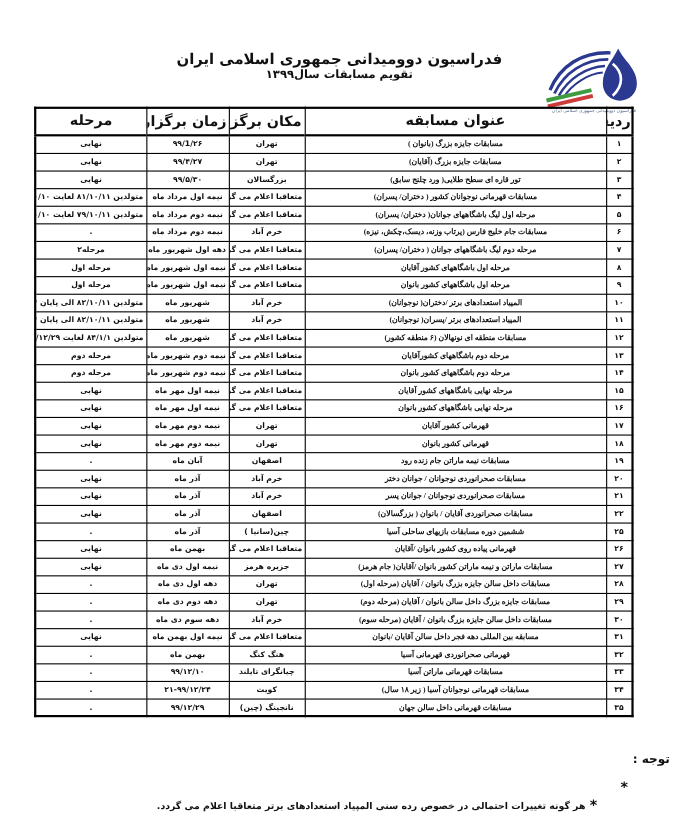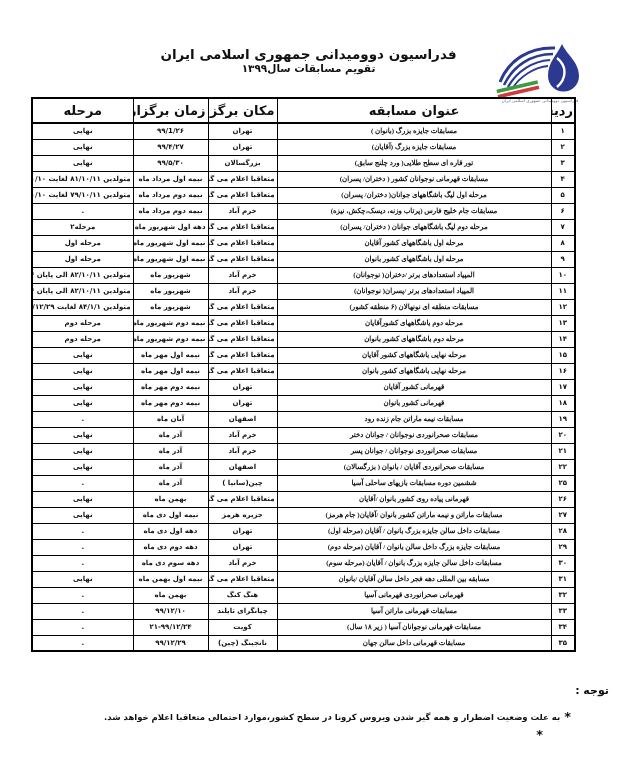--- a/index.html
+++ b/index.html
@@ -331,19 +331,19 @@
         <td class="col-stage">.</td>
       </tr>
     </tbody>
 </table>
 
 <div class="notes">
   <div class="notes-label">توجه :</div>
   <div>
       <div class="note-line note-line-1">
         <span class="star">*</span>
-        <span>به علت وضعیت اضطرار و همه گیر شدن ویروس کرونا در سطح کشور،موارد احتمالی متعاقبا اعلام خواهد شد.</span>
       </div>
       <div class="note-line note-line-2">
         <span class="star">*</span>
+        <span>هر گونه تغییرات احتمالی در خصوص رده سنی المپیاد استعدادهای برتر متعاقبا اعلام می گردد.</span>
       </div>
     </div>
 </div>
 
 </body></html>

